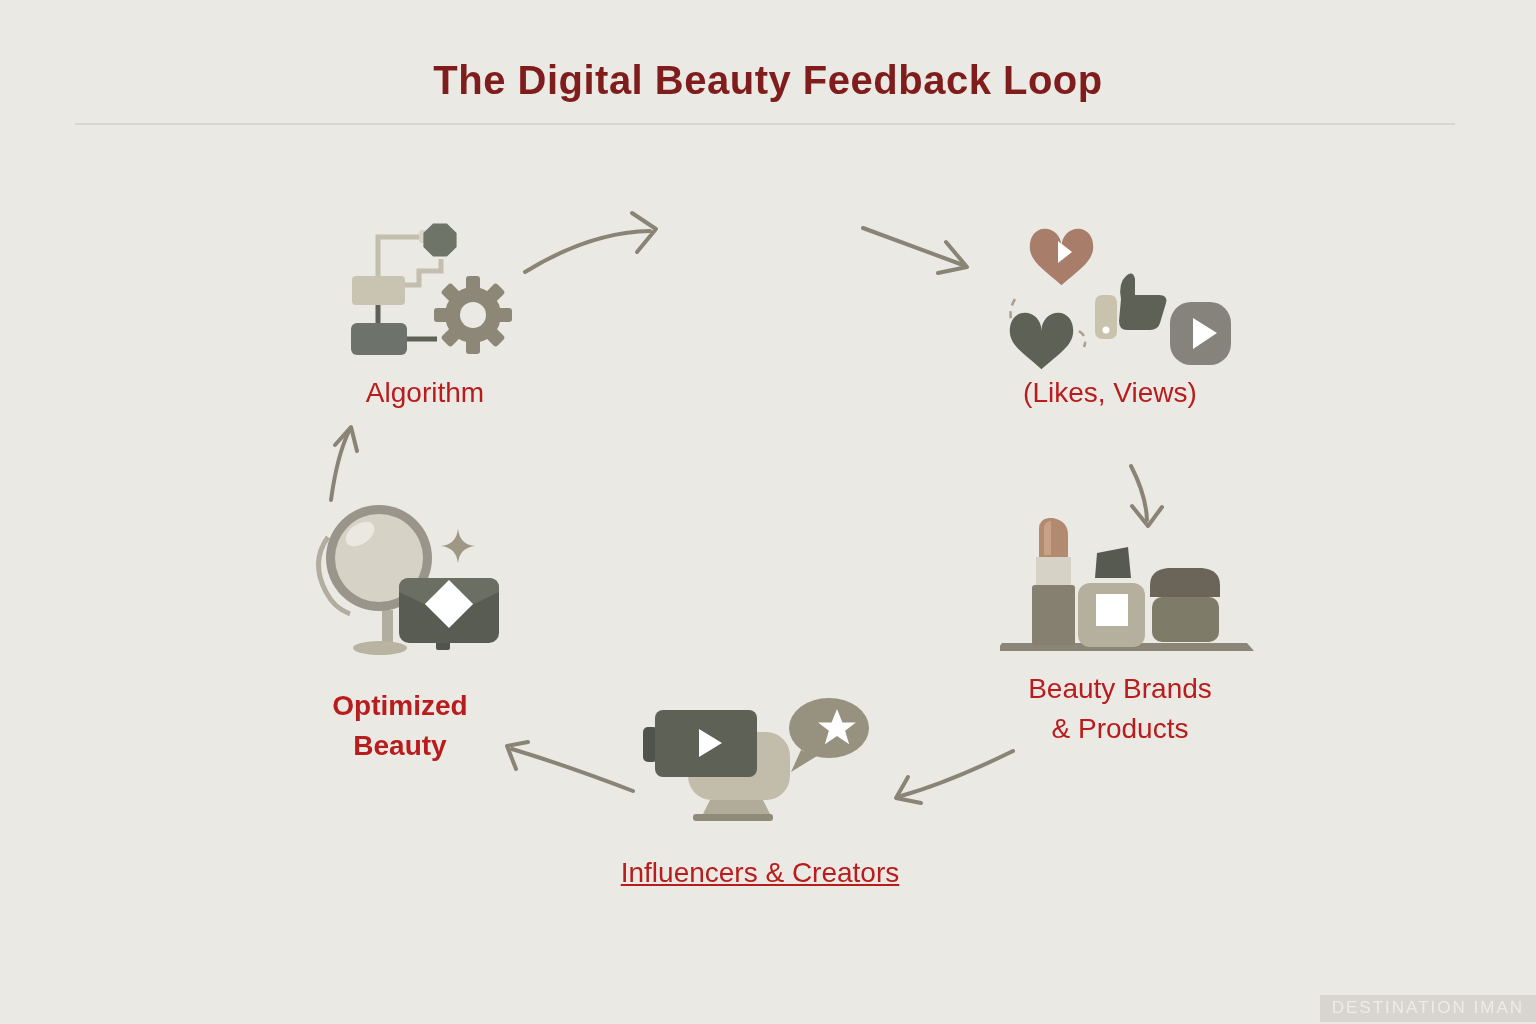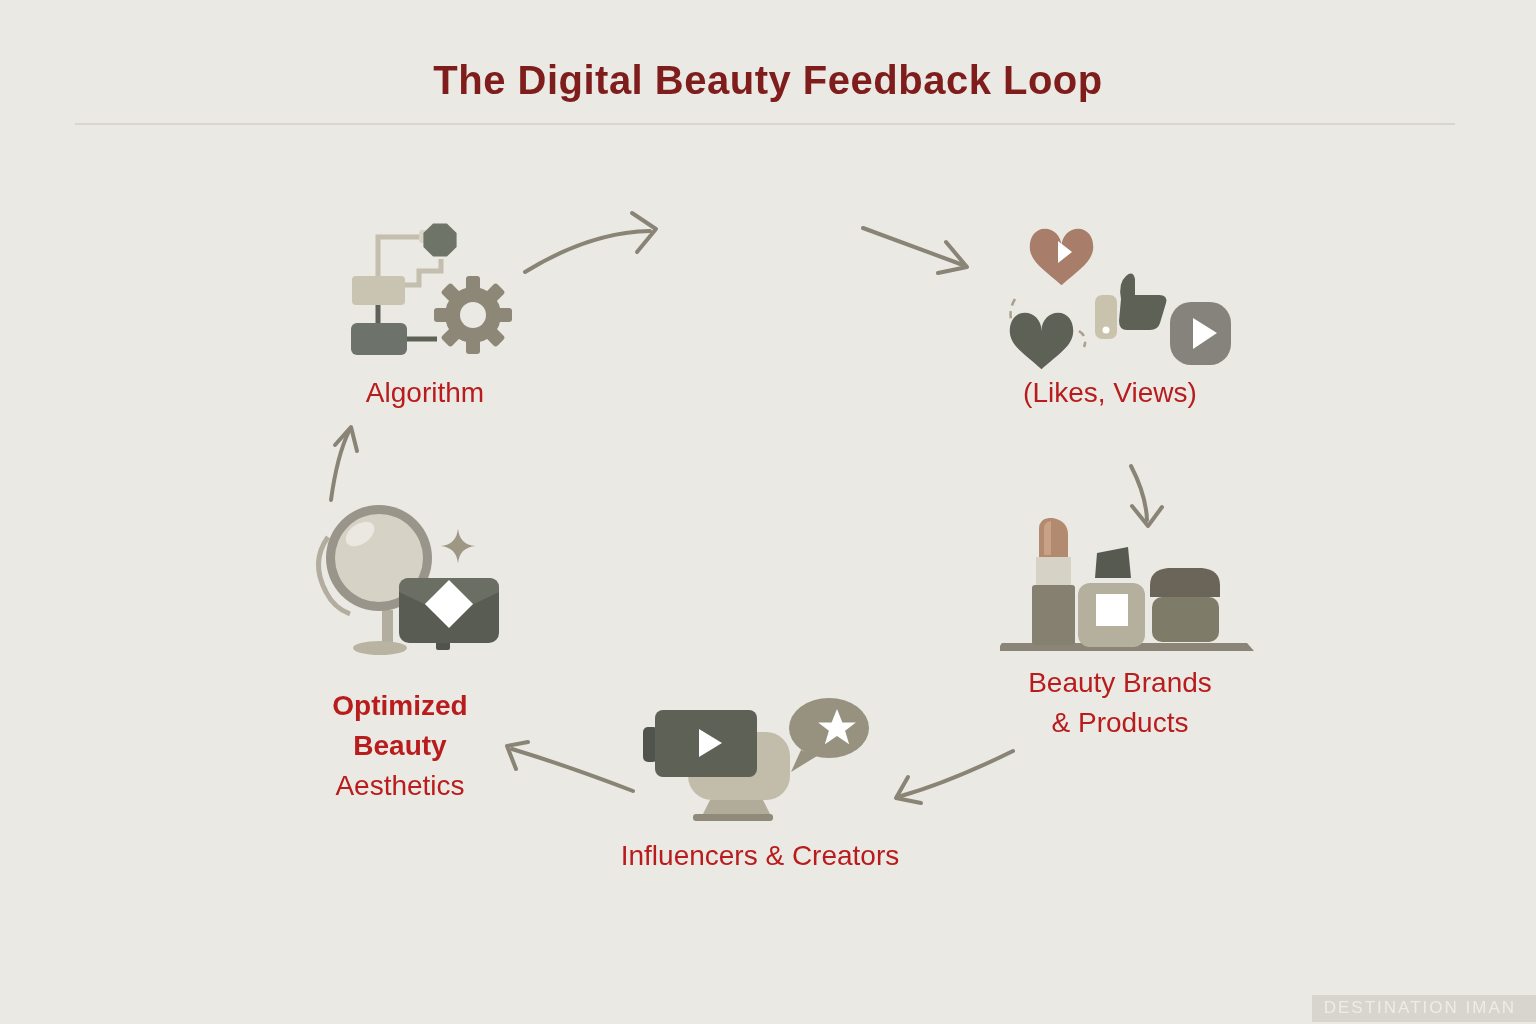--- a/index.html
+++ b/index.html
@@ -26,21 +26,21 @@
   .node-label{
     width:100%;text-align:center;
     font-size:28px;font-weight:500;line-height:40px;
     color:#b91c1c;
   }
   .watermark{
     position:absolute;right:0;bottom:2px;
     background:#d8d5cf;
     color:#eeece7;
     font-size:17px;letter-spacing:2px;
-    padding:3px 20px 4px 12px;
+    padding:3px 12px 4px 12px;
   }
 </style>
 </head>
 <body>
 
 <div class="canvas">
 
   <div class="page-title">The Digital Beauty Feedback Loop</div>
   <div class="title-divider"></div>
 
@@ -120,52 +120,51 @@
       <path d="M39,62 L39,34 Q39,24 49,23 L53,23 Q68,26 68,40 L68,62 Z" fill="#b18a70"></path>
       <path d="M44,60 L44,33 Q44,27 51,26 L51,60 Z" fill="#c9a285"></path>
       <rect x="36" y="62" width="35" height="28" fill="#d6d2c5"></rect>
       <rect x="32" y="90" width="43" height="60" rx="3" fill="#85806f"></rect>
       <polygon points="95,83 97,58 128,52 131,83" fill="#565a50"></polygon>
       <rect x="78" y="88" width="67" height="64" rx="12" fill="#b5b09e"></rect>
       <rect x="96" y="99" width="32" height="32" fill="#ffffff"></rect>
       <path d="M150,102 L150,90 Q150,75 168,73 L202,73 Q220,75 220,90 L220,102 Z" fill="#6a6558"></path>
       <rect x="152" y="102" width="67" height="45" rx="10" fill="#7e7b68"></rect>
     </svg>
-    <div class="node-label" style="margin-top:8px;">Beauty Brands</div>
+    <div class="node-label" style="margin-top:14px;">Beauty Brands</div>
     <div class="node-label">&amp; Products</div>
   </div>
 
   <div class="node" style="left:620px;top:688px;width:280px;">
     <svg width="260" height="140" viewBox="0 0 260 140" style="margin-left:5px;">
       <rect x="63" y="44" width="102" height="68" rx="24" fill="#c2bcab"></rect>
       <polygon points="85,112 138,112 146,128 77,128" fill="#b1ab99"></polygon>
       <rect x="68" y="126" width="80" height="7" rx="3" fill="#8f8a7a"></rect>
       <rect x="18" y="39" width="15" height="35" rx="5" fill="#51544c"></rect>
       <rect x="30" y="22" width="102" height="67" rx="8" fill="#5d6156"></rect>
       <polygon points="74,41 97,55 74,69" fill="#ffffff"></polygon>
       <ellipse cx="204" cy="40" rx="40" ry="30" fill="#97917f"></ellipse>
       <polygon points="176,62 166,84 192,68" fill="#97917f"></polygon>
       <path transform="translate(212,40) scale(1.35)" fill="#ffffff" d="M0,-14 L4,-4 L14,-4 L6,2 L9,12 L0,6 L-9,12 L-6,2 L-14,-4 L-4,-4 Z"></path>
     </svg>
-    <div class="node-label" style="margin-top:8px;">Influencers &amp; Creators</div>
+    <div class="node-label" style="margin-top:25px;text-decoration:underline;">Influencers &amp; Creators</div>
   </div>
 
   <div class="node" style="left:285px;top:492px;width:230px;">
     <svg width="230" height="170" viewBox="0 0 230 170" style="margin-left:13px;">
       <path d="M30,45 Q12,70 28,100 Q36,116 52,122" stroke="#b3ada0" stroke-width="5" fill="none"></path>
       <rect x="84" y="118" width="11" height="36" fill="#b3ada0"></rect>
       <ellipse cx="82" cy="156" rx="27" ry="7" fill="#b9b3a2"></ellipse>
       <circle cx="81" cy="66" r="53" fill="#9a958a"></circle>
       <circle cx="81" cy="66" r="44" fill="#d6d2c5"></circle>
       <ellipse cx="62" cy="42" rx="16" ry="10" transform="rotate(-35 62 42)" fill="#eceae3" opacity="0.9"></ellipse>
       <path transform="translate(160,54) scale(1.1)" fill="#9d9784" d="M0,-16 C1,-6 6,-1 16,0 C6,1 1,6 0,16 C-1,6 -6,1 -16,0 C-6,-1 -1,-6 0,-16 Z"></path>
       <rect x="138" y="146" width="14" height="12" rx="2" fill="#51544c"></rect>
       <rect x="101" y="86" width="100" height="65" rx="10" fill="#585c52"></rect>
       <path d="M101,96 Q101,86 111,86 L191,86 Q201,86 201,96 L201,100 L151,124 L101,100 Z" fill="#6a6e63"></path>
       <rect x="-17" y="-17" width="34" height="34" transform="translate(151,112) rotate(45)" fill="#ffffff"></rect>
     </svg>
     <div class="node-label" style="margin-top:24px;font-weight:bold;">Optimized Beauty</div>
-    <div class="node-label">Aesthetics</div>
   </div>
 
   <div class="watermark">DESTINATION IMAN</div>
 
 </div>
 
 </body></html>

